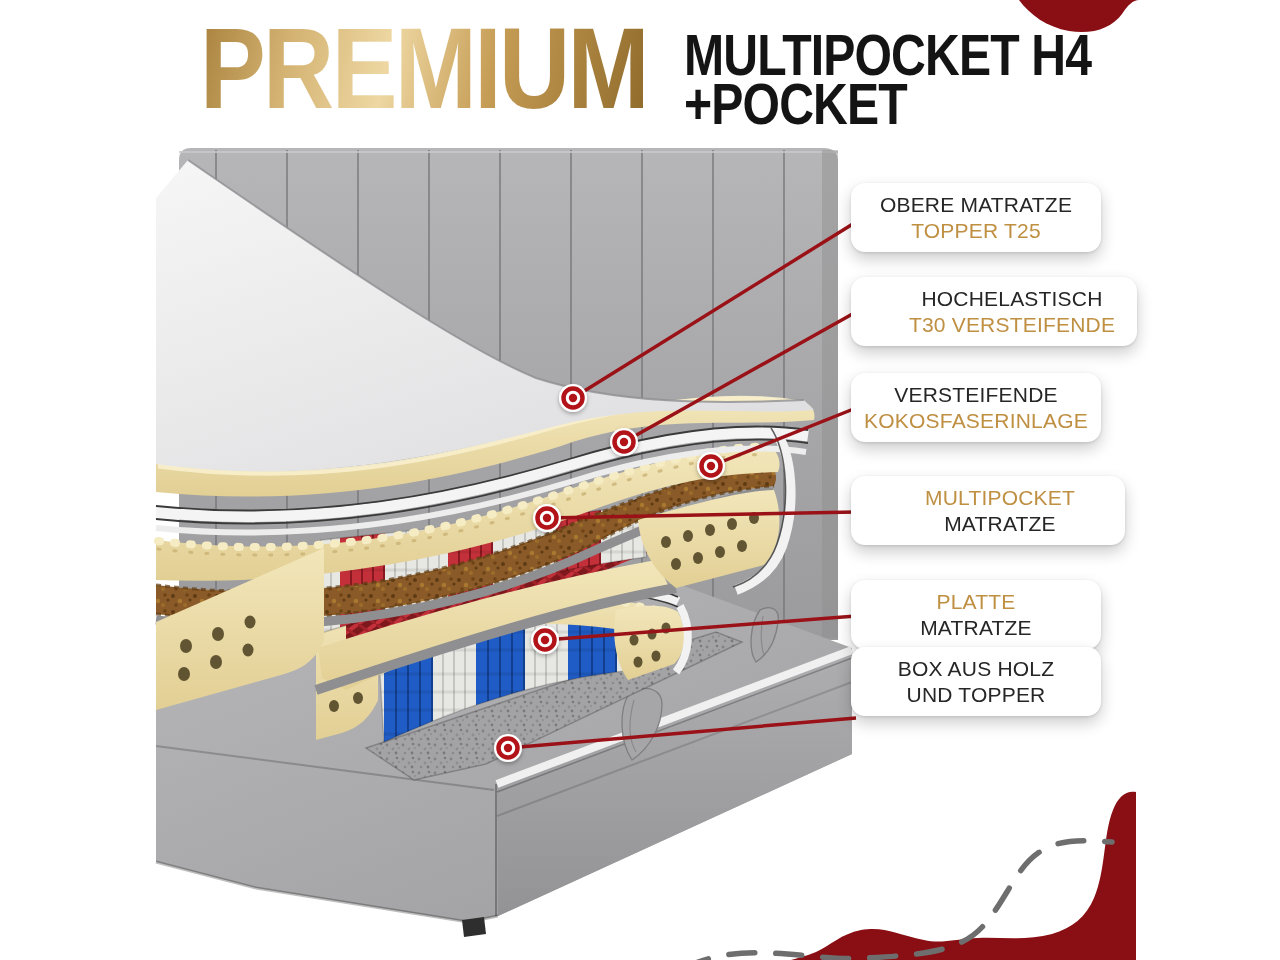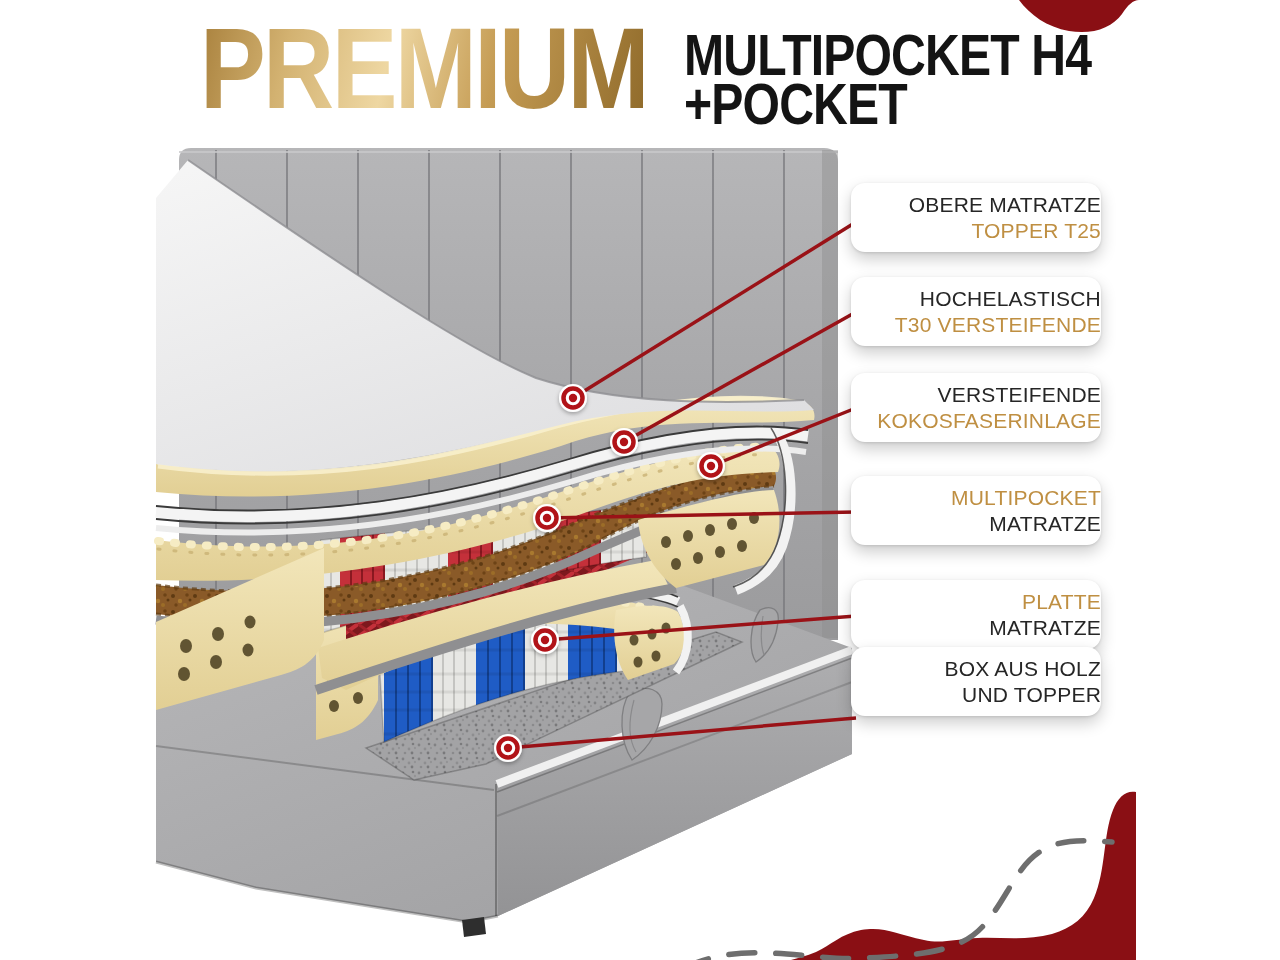--- a/index.html
+++ b/index.html
@@ -26,21 +26,21 @@
     position:absolute;left:668px;top:30px;
     color:#141414;font-weight:700;font-size:56px;line-height:47px;letter-spacing:-1px;
     transform:scaleX(.86) scaleY(1.04);transform-origin:left top;white-space:nowrap;
   }
 
   
   .callout{
     position:absolute;left:835px;width:250px;height:69px;
     background:#ffffff;border-radius:14px;
     box-shadow:0 7px 16px rgba(0,0,0,.20), 0 1px 3px rgba(0,0,0,.12);
-    display:flex;flex-direction:column;align-items:flex-end;justify-content:center;
+    display:flex;flex-direction:column;align-items:center;justify-content:center;
     gap:1px;z-index:5;
   }
   .callout .ln{font-size:21px;line-height:25px;color:var(--dark);font-weight:400;letter-spacing:.2px;white-space:nowrap;}
   .callout .ln.accent{color:var(--gold);font-weight:400;}
 </style>
 </head>
 <body style="--gold: #bf8f42; --dark: #262626; --maroon: #8a0f14; --linered: #9a1217;">
 
 <div class="stage">
 
@@ -290,29 +290,29 @@
     <div>MULTIPOCKET H4</div>
     <div>+POCKET</div>
   </div>
 </div>
 
 <div id="callouts">
       <div class="callout" style="top: 183px;">
         <div class="ln">OBERE MATRATZE</div>
         <div class="ln accent">TOPPER T25</div>
       </div>
-      <div class="callout" style="top: 277px;">
+      <div class="callout" style="top: 277px; padding-left: 36px;">
         <div class="ln">HOCHELASTISCH</div>
         <div class="ln accent">T30 VERSTEIFENDE</div>
       </div>
       <div class="callout" style="top: 373px;">
         <div class="ln">VERSTEIFENDE</div>
         <div class="ln accent">KOKOSFASERINLAGE</div>
       </div>
-      <div class="callout" style="top: 476px;">
+      <div class="callout" style="top: 476px; padding-left: 24px;">
         <div class="ln accent">MULTIPOCKET</div>
         <div class="ln">MATRATZE</div>
       </div>
       <div class="callout" style="top: 580px;">
         <div class="ln accent">PLATTE</div>
         <div class="ln">MATRATZE</div>
       </div>
       <div class="callout" style="top: 647px;">
         <div class="ln">BOX AUS HOLZ</div>
         <div class="ln">UND TOPPER</div>

